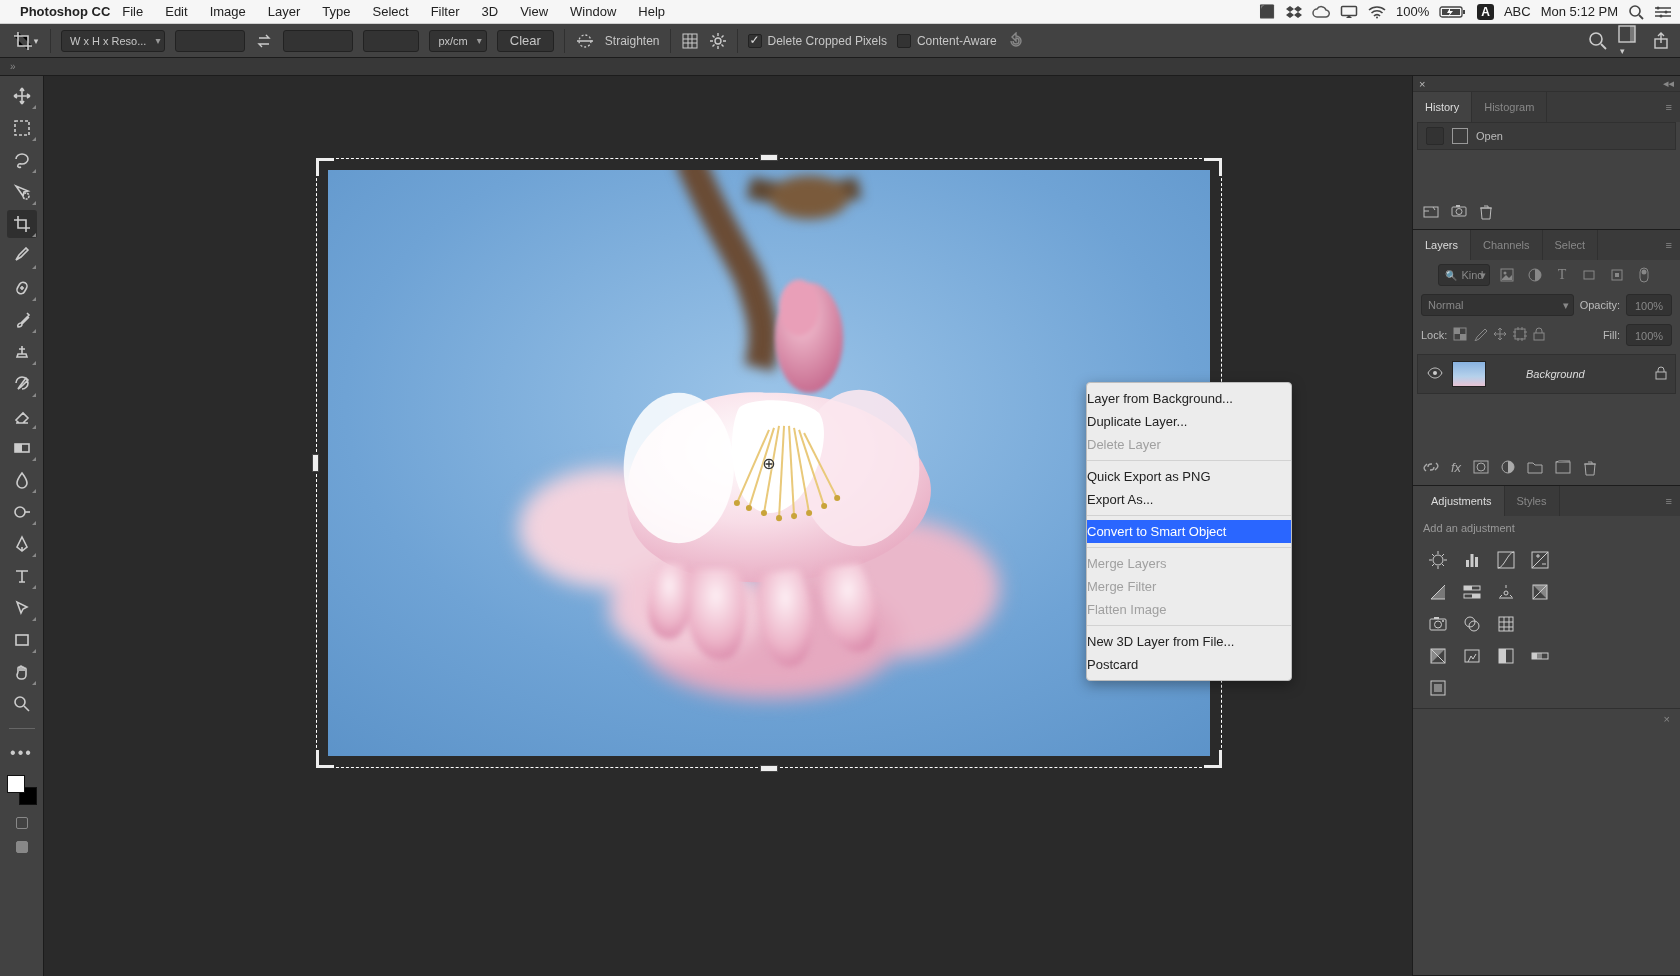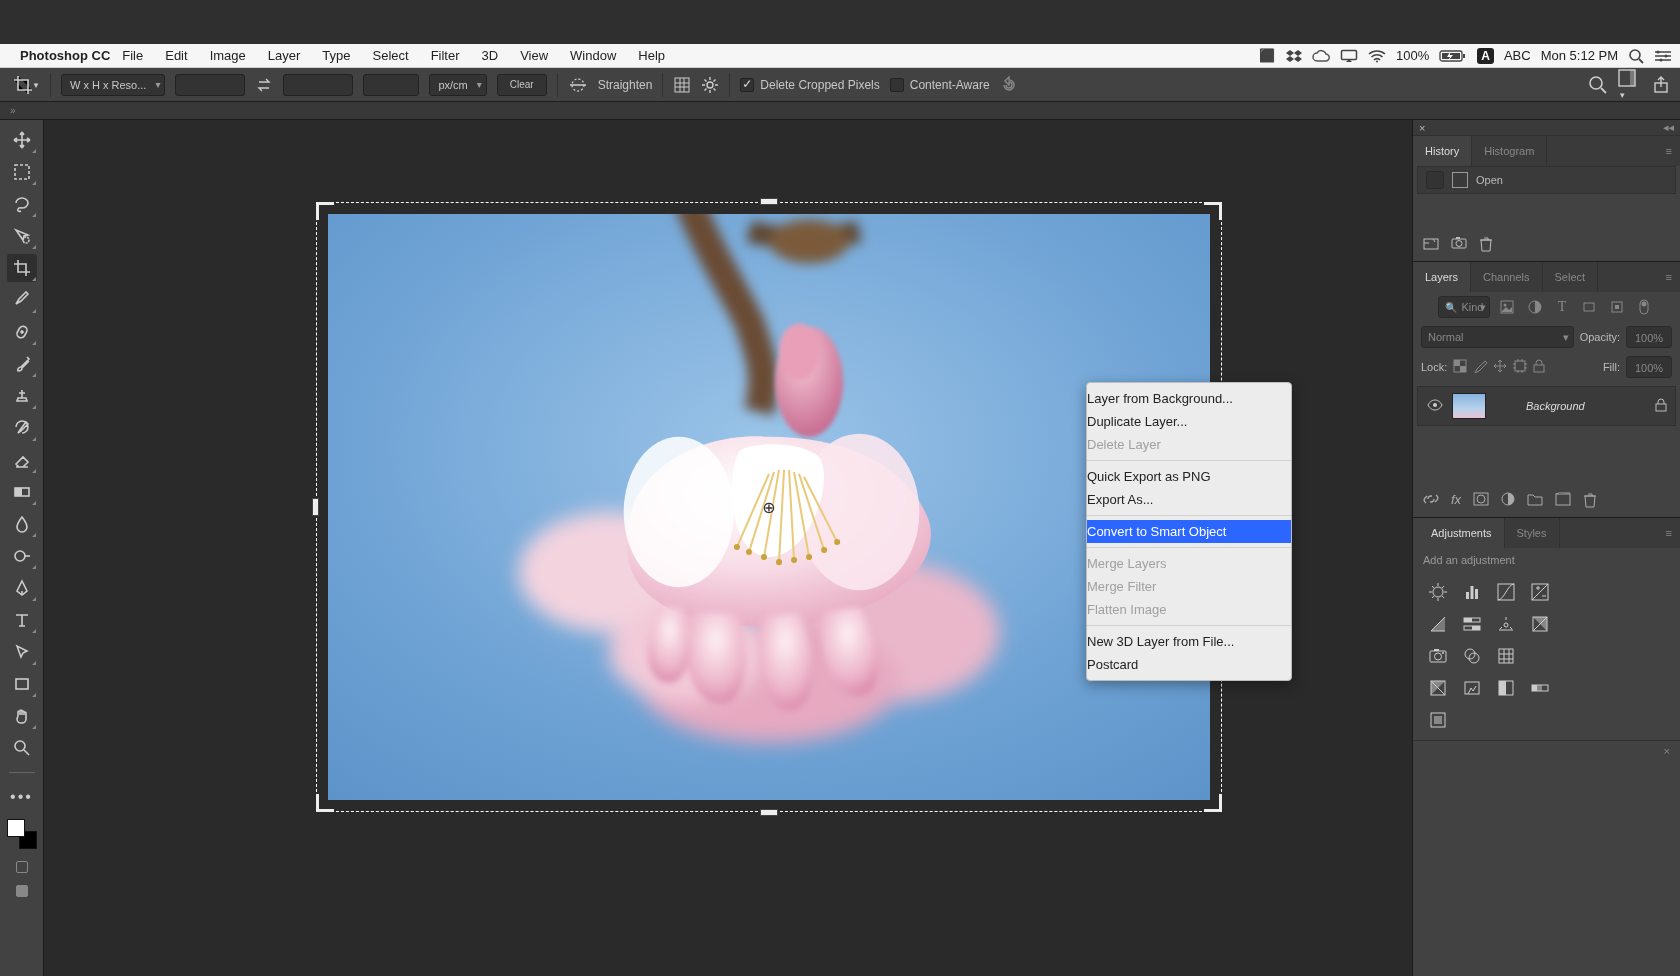--- a/index.html
+++ b/index.html
@@ -1,34 +1,34 @@
 <!DOCTYPE html>
 <html><head>
 <meta charset="utf-8">
 <style>
   * { margin:0; padding:0; box-sizing:border-box; font-family: -apple-system, "Helvetica Neue", Arial, sans-serif; -webkit-font-smoothing:antialiased;}
   body { width:1680px; height:976px; background:#2f2f2f; overflow:hidden; user-select:none; }
   
-  .mac-menu { height:24px; background:#f6f6f6; display:flex; align-items:center; padding:0 8px; font-size:13px; color:#222; border-bottom:1px solid #d0d0d0;margin-top:44px;}
+  .mac-menu { height:24px; background:#f6f6f6; display:flex; align-items:center; padding:0 8px; font-size:13px; color:#222; border-bottom:1px solid #d0d0d0;}
   .mac-menu .apple { font-size:15px; margin-right:12px;}
   .mac-menu .app-name{font-weight:700; margin-right:12px;}
   .mac-menu .main-menu-item{margin-right:22px; cursor:default;}
   .mac-menu .spacer{flex:1;}
   .mac-menu .status-group{display:flex; align-items:center; gap:10px;}
   .mac-menu .status-group span{display:inline-flex; align-items:center;}
   .badge-a{background:#222;color:#fff;border-radius:3px;padding:0 4px;font-size:12px;font-weight:700;line-height:16px;}
   
   .options-bar{height:34px;background:#424242;border-bottom:1px solid #1c1c1c;display:flex;align-items:center;padding:0 10px;font-size:12px;color:#c7c7c7;gap:10px;}
   .options-bar .tool-icon{width:30px;height:30px;display:flex;align-items:center;justify-content:center;border-radius:2px;}
   .options-bar .sep{width:1px;height:24px;background:#303030;}
   .options-bar select,.options-bar .dropdown{background:#333;border:1px solid #222;border-radius:3px;height:22px;color:#c7c7c7;padding:0 18px 0 8px;font-size:11px;position:relative;display:inline-flex;align-items:center;}
   .options-bar .dropdown::after{content:"▾";position:absolute;right:4px;color:#999;font-size:10px;}
   .options-bar input.num{background:#333;border:1px solid #222;border-radius:3px;height:22px;width:56px;color:#c7c7c7;padding:0 4px;font-size:11px;}
   .options-bar input.num.wide{width:70px;}
-  .options-bar button.clear-btn{background:#333;border:1px solid #222;border-radius:3px;height:22px;color:#c7c7c7;padding:0 12px;font-size:10px;}
+  .options-bar button.clear-btn{background:#333;border:1px solid #222;border-radius:3px;height:22px;color:#c7c7c7;padding:0 12px;font-size:13px;}
   .options-bar .checkbox-label{display:flex;align-items:center;gap:6px;}
   .options-bar input[type=checkbox]{appearance:none;width:14px;height:14px;border:1px solid #222;background:#333;border-radius:2px;position:relative;}
   .options-bar input[type=checkbox]:checked::after{content:"✓";position:absolute;top:-2px;left:1px;color:#ddd;font-size:12px;}
   .options-bar .opt-icon svg{display:block;}
   .options-bar .spacer{flex:1;}
   
   .workspace{display:grid;grid-template-columns:44px 1fr 268px;grid-template-rows:18px 1fr;height:calc(976px - 24px - 34px);}
   .doc-tab-row{grid-column:1/4;grid-row:1;height:18px;background:#383838;display:flex;align-items:center;font-size:10px;color:#aaa;padding-left:6px;border-bottom:1px solid #1c1c1c;}
   .doc-tab-row .chev{padding:0 4px;color:#888;}
   
@@ -65,21 +65,21 @@
   .panel{border-bottom:1px solid #1c1c1c;}
   .panel .tab-strip{display:flex;align-items:center;height:30px;background:#3a3a3a;}
   .panel .tab{padding:0 12px;height:100%;display:flex;align-items:center;color:#888;border-right:1px solid #303030;}
   .panel .tab.active{color:#ddd;background:#424242;}
   .panel .tab-strip .panel-menu-icon{margin-left:auto;margin-right:8px;color:#888;}
   .panel-row{display:flex;align-items:center;padding:6px 8px;gap:6px;}
   
   .history-switch{background:#333;border:1px solid #2a2a2a;border-radius:2px;width:18px;height:18px;}
   .hist-thumb{width:38px;height:24px;border:1px solid #8fa8e6;background:linear-gradient(#88b2e0,#b5d1eb);}
   .hist-filename{font-size:12px;color:#ddd;flex:1;white-space:nowrap;overflow:hidden;text-overflow:ellipsis;}
-  .hist-step-row{height:28px;background:#3a3a3a;margin:0 4px 6px;border:1px solid #303030;display:flex;align-items:center;gap:8px;padding:0 8px;}
+  .hist-step-row{height:28px;background:#3a3a3a;margin:0 4px 18px;border:1px solid #303030;display:flex;align-items:center;gap:8px;padding:0 8px;}
   .hist-step-row .step-icon{width:16px;height:16px;display:inline-block;border:1px solid #999;position:relative;}
   .panel-bottom-icons{display:flex;justify-content:flex-start;gap:12px;padding:6px 10px;color:#aaa;}
   .panel-bottom-icons span{font-size:14px;}
   
   .layers-opts-row{display:flex;align-items:center;gap:6px;padding:4px 25px;}
   .layers-opts-row .kind-filter{flex:1;background:#333;border:1px solid #2a2a2a;border-radius:3px;height:22px;display:flex;align-items:center;padding:0 6px;color:#888;font-size:11px;position:relative;}
   .layers-opts-row .kind-filter::before{content:"🔍";font-size:10px;margin-right:4px;}
   .layers-opts-row .kind-filter::after{content:"▾";position:absolute;right:4px;color:#888;}
   .layers-opts-row .ico{width:22px;height:22px;border:1px solid transparent;display:flex;align-items:center;justify-content:center;color:#888;font-size:13px;}
   .blend-row,.lock-row{display:flex;align-items:center;padding:4px 8px;gap:6px;}

